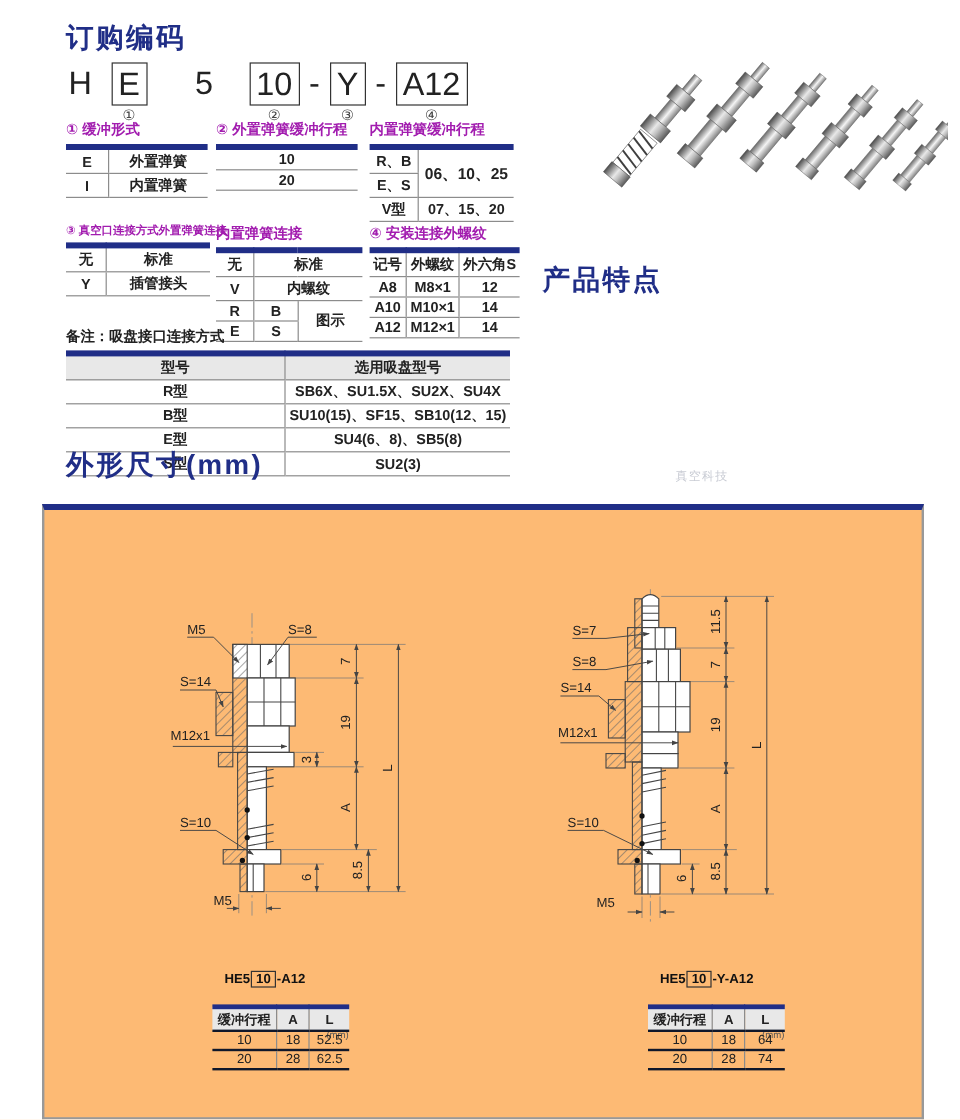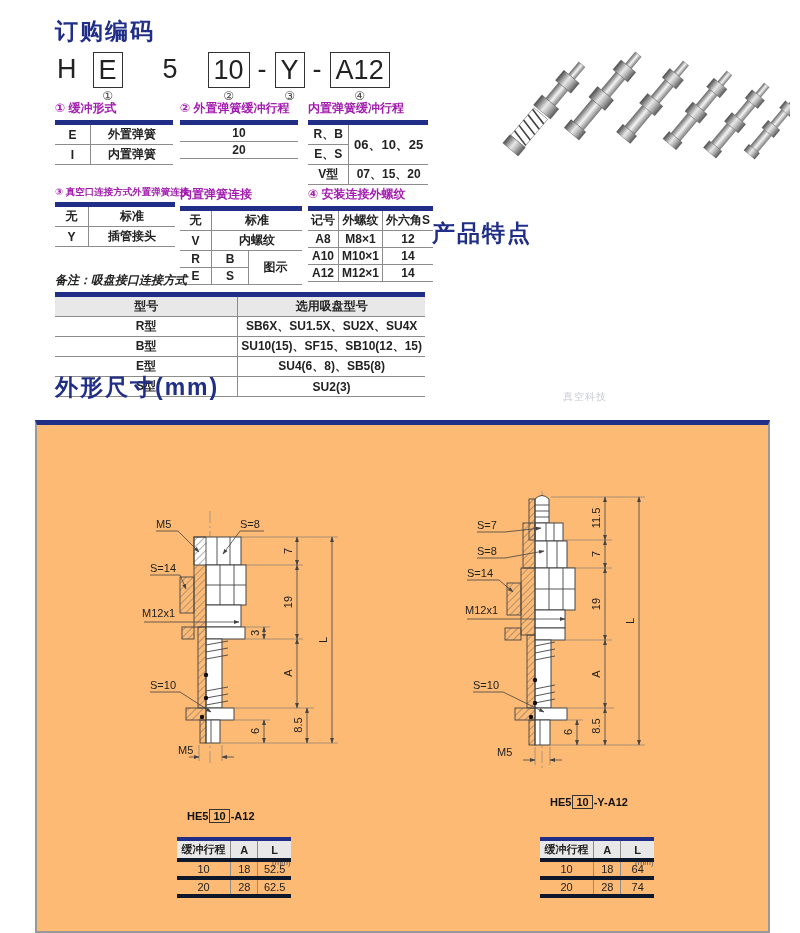--- a/index.html
+++ b/index.html
@@ -31,21 +31,21 @@
 
   
   .dims-box{position:absolute;left:35px;top:420px;width:731px;height:506px;
             border-top:5px solid #202e87;border-left:2px solid #999;
             border-right:2px solid #999;border-bottom:2px solid #999;background:#fdba74;}
   .watermark{position:absolute;font-size:10px;color:#c9ccd4;letter-spacing:1px;}
   .dcap{position:absolute;font-size:11px;font-weight:700;color:#111;}
   .cap-box{border:1px solid #333;padding:0 3px;margin:0 1px;}
   .unit{position:absolute;font-size:8px;color:#555;margin-top:32px;}
   table.dtable{position:absolute;border-collapse:collapse;border-top:4px solid #202e87;}
-  table.dtable td{border-bottom:4px solid #0f172a;padding:1px 2px;text-align:center;
+  table.dtable td{border-bottom:2px solid #0f172a;padding:1px 2px;text-align:center;
                   font-size:11px;color:#222;white-space:nowrap;}
   table.dtable td + td{border-left:1px solid #8c8c8c;}
   table.dtable td.hdr{background:#e8e8e8;font-weight:600;}
 
   
   svg.drawing{position:absolute;}
   svg .part{fill:#fff;stroke:#444;stroke-width:1;}
   svg .partline{stroke:#444;stroke-width:0.9;fill:none;}
   svg .hatched{stroke:#444;stroke-width:0.9;}
   svg .thin line{stroke:#777;stroke-width:0.6;}
@@ -251,21 +251,21 @@
           </tr>
       <tr>
             <td>A12</td>
             <td>M12×1</td>
             <td>14</td>
           </tr>
     </tbody>
       </table>
   </div>
 
-  <div class="abs" style="left:55px;top:272px;font-size:12px;font-weight:700;color:#222;font-style:italic;">备注：吸盘接口连接方式</div>
+  <div class="abs" style="left:55px;top:272px;font-size:12px;font-weight:700;color:#222;">备注：吸盘接口连接方式</div>
 
   <div class="tbl" style="left:55px;top:292px;width:370px;">
     <table class="mtable">
         <tbody>
       <tr>
             <td class="hdr" style="width:50%;">型号</td>
           <td class="hdr">选用吸盘型号</td>
           </tr>
       <tr>
             <td>R型</td>
@@ -280,21 +280,21 @@
             <td>SU4(6、8)、SB5(8)</td>
           </tr>
       <tr>
             <td>S型</td>
             <td>SU2(3)</td>
           </tr>
     </tbody>
       </table>
   </div>
 
-  <div class="abs sec-title" style="left:432px;top:218px;">产品特点</div>
+  <div class="abs sec-title" style="left:452px;top:218px;">产品特点</div>
 
   <div class="abs sec-title" style="left:55px;top:372px;">外形尺寸(mm)</div>
   <div class="watermark" style="left:563px;top:390px;">真空科技</div>
 
   <div class="dims-box">
 
     <svg class="drawing" style="left:105px;top:40px;" width="250" height="330" viewBox="0 0 250 330">
       <defs>
         <pattern id="hatchL" width="5" height="5" patternUnits="userSpaceOnUse" patternTransform="rotate(45)">
           <line x1="0" y1="0" x2="0" y2="5" stroke="#6a6a6a" stroke-width="1"></line>
@@ -496,21 +496,21 @@
             <td>52.5</td>
           </tr>
       <tr>
             <td>20</td>
             <td>28</td>
             <td>62.5</td>
           </tr>
     </tbody>
       </table>
 
-    <div class="dcap" style="left:513px;top:371px;">
+    <div class="dcap" style="left:513px;top:385px;">
       <span>HE5</span><span class="cap-box">10</span><span>-Y-A12</span>
     </div>
     <div class="unit" style="left:598px;top:401px;">(mm)</div>
     <table class="dtable" style="left:503px;top:412px;width:114px;">
         <tbody>
       <tr>
             <td class="hdr" style="width:47%;">缓冲行程</td>
           <td class="hdr" style="width:24%;">A</td>
           <td class="hdr">L</td>
           </tr>

